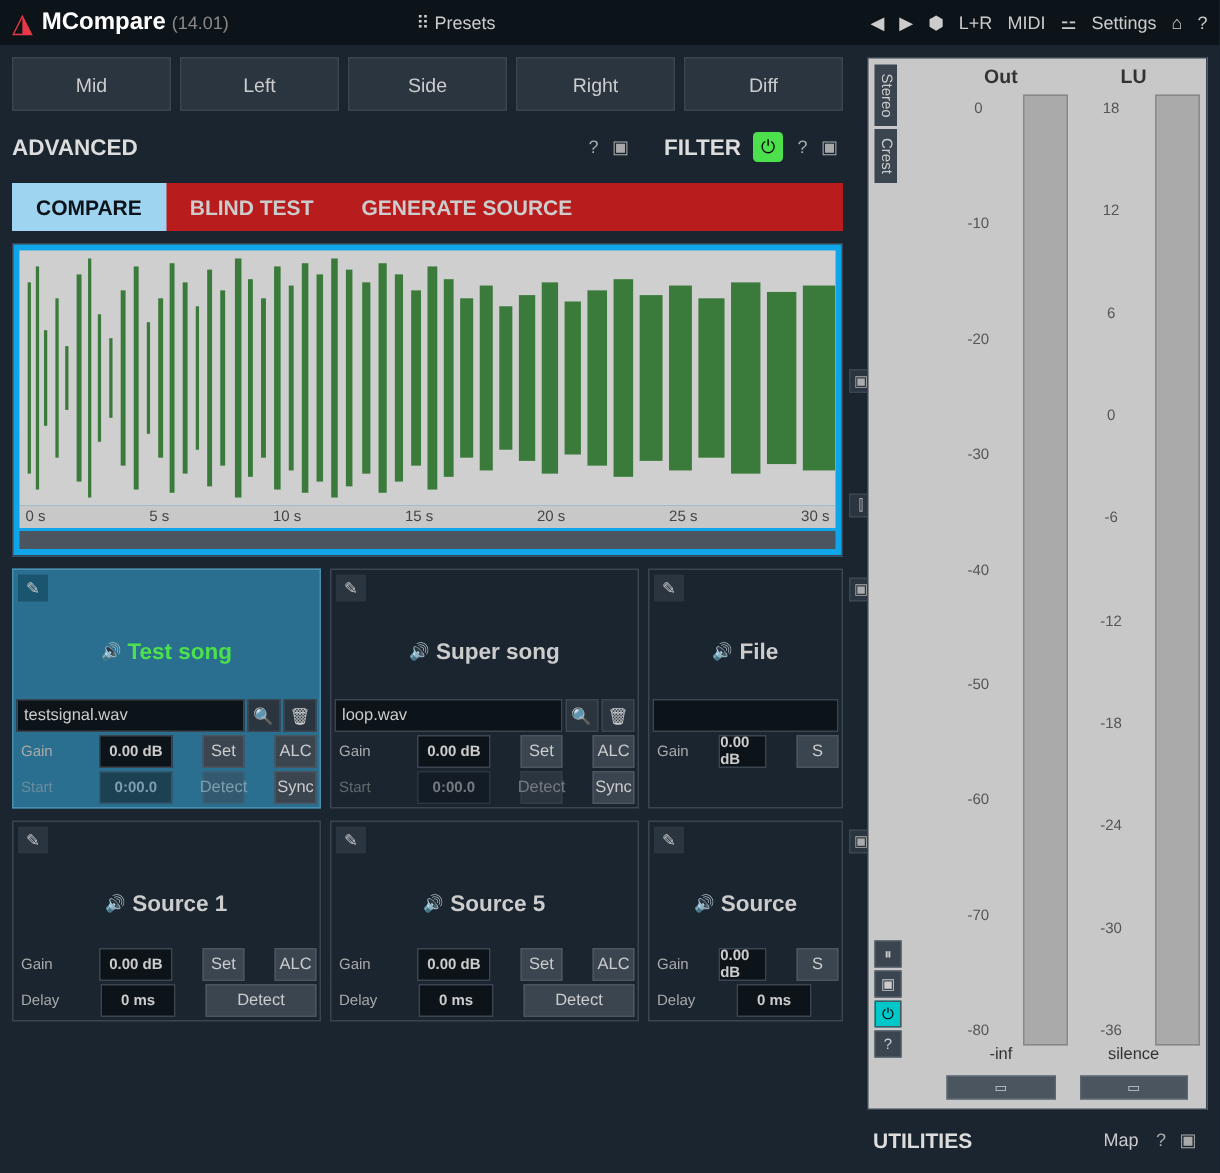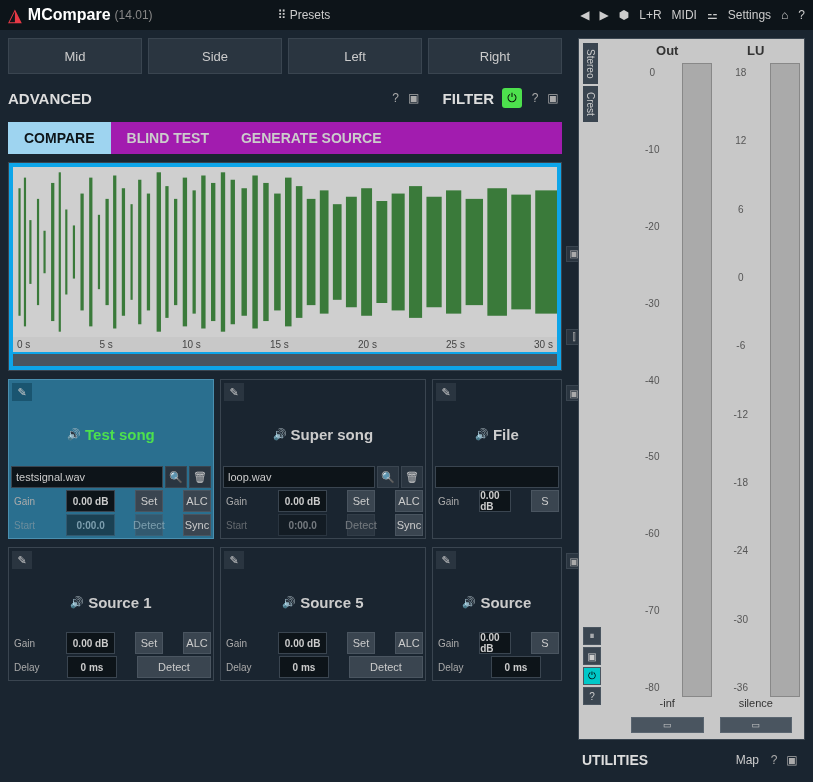--- a/index.html
+++ b/index.html
@@ -19,21 +19,21 @@
 .mode-row { display: flex; gap: 6px; }
 .mode-btn { flex: 1; height: 36px; background: #2a3540; border: 1px solid #3a4550; color: #ccc; font-size: 13px; cursor: pointer; display: flex; align-items: center; justify-content: center; }
 
 .adv-row { display: flex; align-items: center; height: 32px; }
 .adv-label { font-weight: bold; font-size: 15px; color: #ddd; }
 .spacer-flex { flex: 1; }
 .small-icon { width: 18px; height: 18px; display: flex; align-items: center; justify-content: center; font-size: 12px; color: #aaa; cursor: pointer; }
 .filter-label { font-weight: bold; font-size: 15px; color: #ddd; margin-left: 20px; margin-right: 8px; }
 .power-btn { width: 20px; height: 20px; background: #4de04d; border-radius: 3px; display: flex; align-items: center; justify-content: center; color: #000; font-size: 12px; cursor: pointer; margin-right: 4px; }
 
-.tabs-row { display: flex; background: #a21caf; text-align: right; }
+.tabs-row { display: flex; background: #b91c1c; text-align: right; }
 .tab { padding: 8px 16px; font-weight: bold; font-size: 14px; cursor: pointer; color: #ccc; }
 .tab.active { background: #9ed4f0; color: #0d1419; }
 
 .waveform-container { background: #0ea5e9; border: 1px solid #3a4550; padding: 4px; position: relative; }
 .waveform { width: 100%; height: 170px; background: linear-gradient(to bottom, #d0d0d0 0%, #c0c0c0 100%); position: relative; overflow: hidden; }
 .waveform svg { width: 100%; height: 100%; }
 .time-labels { display: flex; justify-content: space-between; padding: 2px 4px; font-size: 10px; color: #444; background: #c8c8c8; }
 .scrollbar { height: 12px; background: #4a5560; margin-top: 2px; }
 .side-tool { position: absolute; right: -20px; top: 50%; width: 16px; height: 16px; background: #2a3540; border: 1px solid #3a4550; color: #aaa; font-size: 10px; display: flex; align-items: center; justify-content: center; cursor: pointer; }
 
@@ -92,23 +92,24 @@
     <span>Settings</span>
     <span>⌂</span>
     <span>?</span>
   </div>
 </div>
 
 <div class="main-container">
   <div class="left-panel">
     <div class="mode-row">
       <div class="mode-btn">Mid</div>
+      <div class="mode-btn">Left</div>
       <div class="mode-btn">Side</div>
-      <div class="mode-btn">Left</div>
       <div class="mode-btn">Right</div>
+      <div class="mode-btn">Diff</div>
     </div>
 
     <div class="adv-row">
       <span class="adv-label">ADVANCED</span>
       <div class="spacer-flex"></div>
       <span class="small-icon">?</span>
       <span class="small-icon">▣</span>
       <span class="filter-label">FILTER</span>
       <span class="power-btn">⏻</span>
       <span class="small-icon">?</span>

